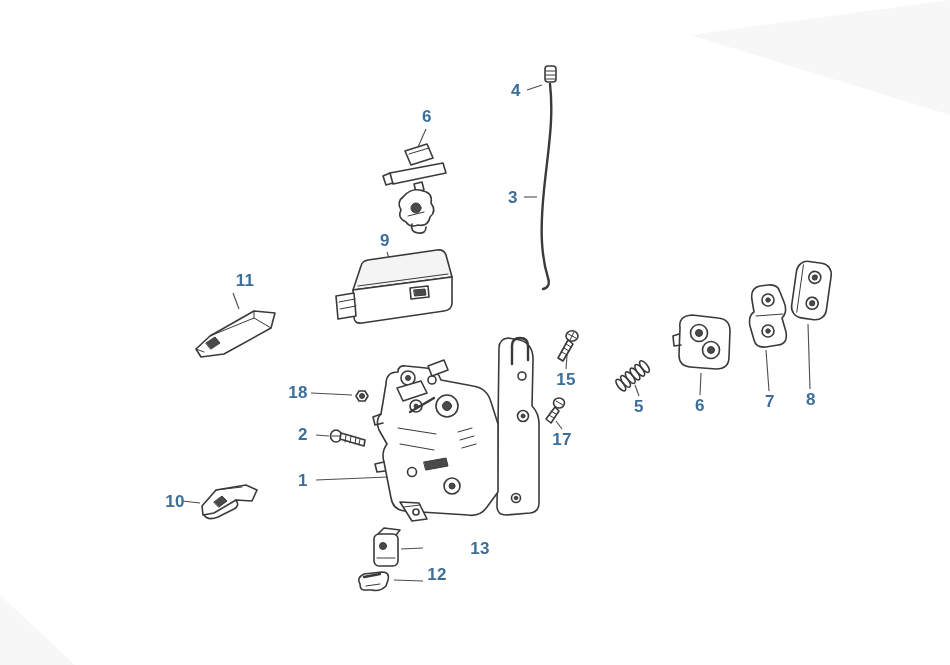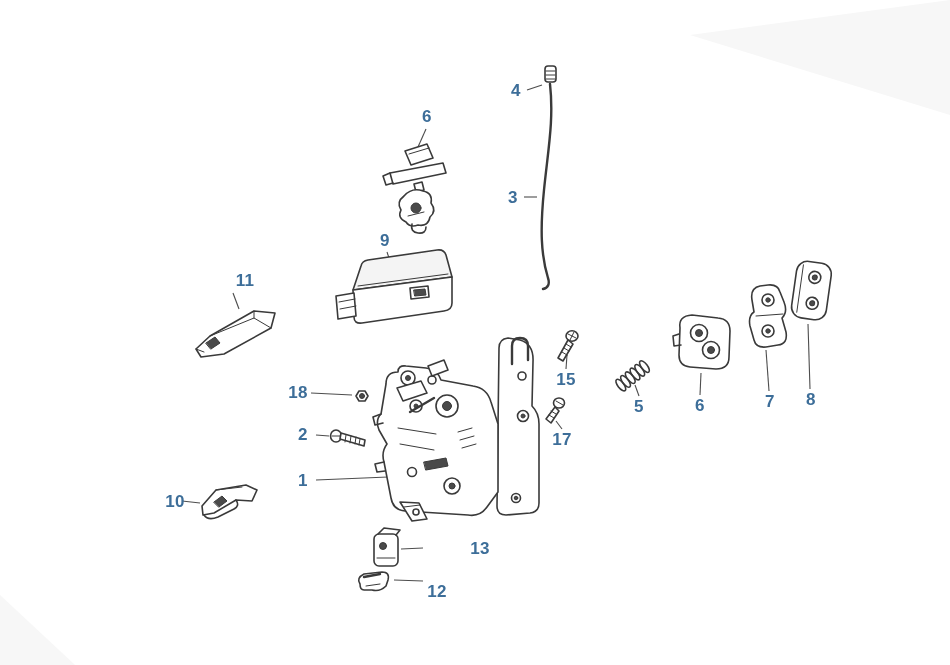--- a/index.html
+++ b/index.html
@@ -232,20 +232,20 @@
   <div class="label" style="left:303px; top:435px;">2</div>
   <div class="label" style="left:513px; top:198px;">3</div>
   <div class="label" style="left:516px; top:91px;">4</div>
   <div class="label" style="left:639px; top:407px;">5</div>
   <div class="label" style="left:700px; top:406px;">6</div>
   <div class="label" style="left:770px; top:402px;">7</div>
   <div class="label" style="left:811px; top:400px;">8</div>
   <div class="label" style="left:385px; top:241px;">9</div>
   <div class="label" style="left:175px; top:502px;text-align:right;">10</div>
   <div class="label" style="left:236px; top:281px;margin-left:9px;">11</div>
-  <div class="label" style="left:437px; top:592px;text-align:center;">12</div>
+  <div class="label" style="left:437px; top:575px;text-align:center;">12</div>
   <div class="label" style="left:437px; top:549px;margin-left:43px;">13</div>
   <div class="label" style="left:566px; top:380px;">15</div>
   <div class="label" style="left:427px; top:117px;">6</div>
   <div class="label" style="left:562px; top:440px;">17</div>
   <div class="label" style="left:298px; top:393px;">18</div>
 
 </div>
 
 </body></html>

